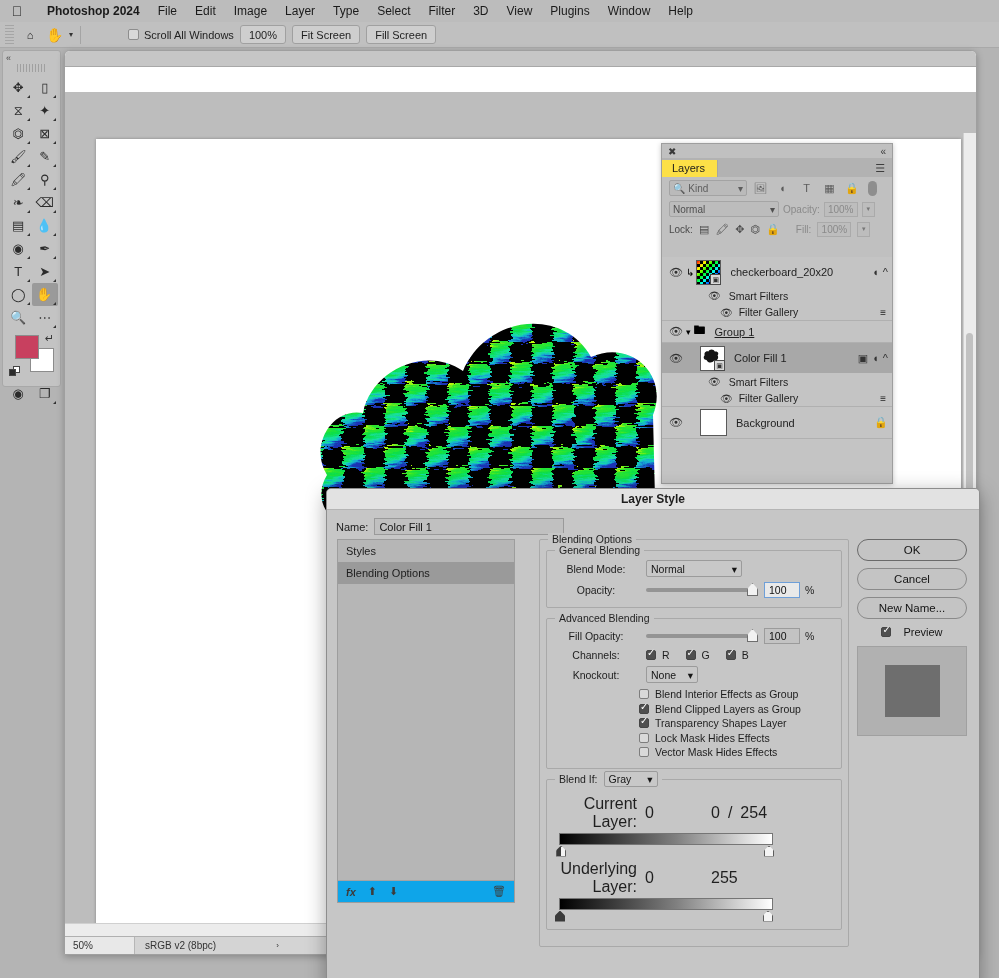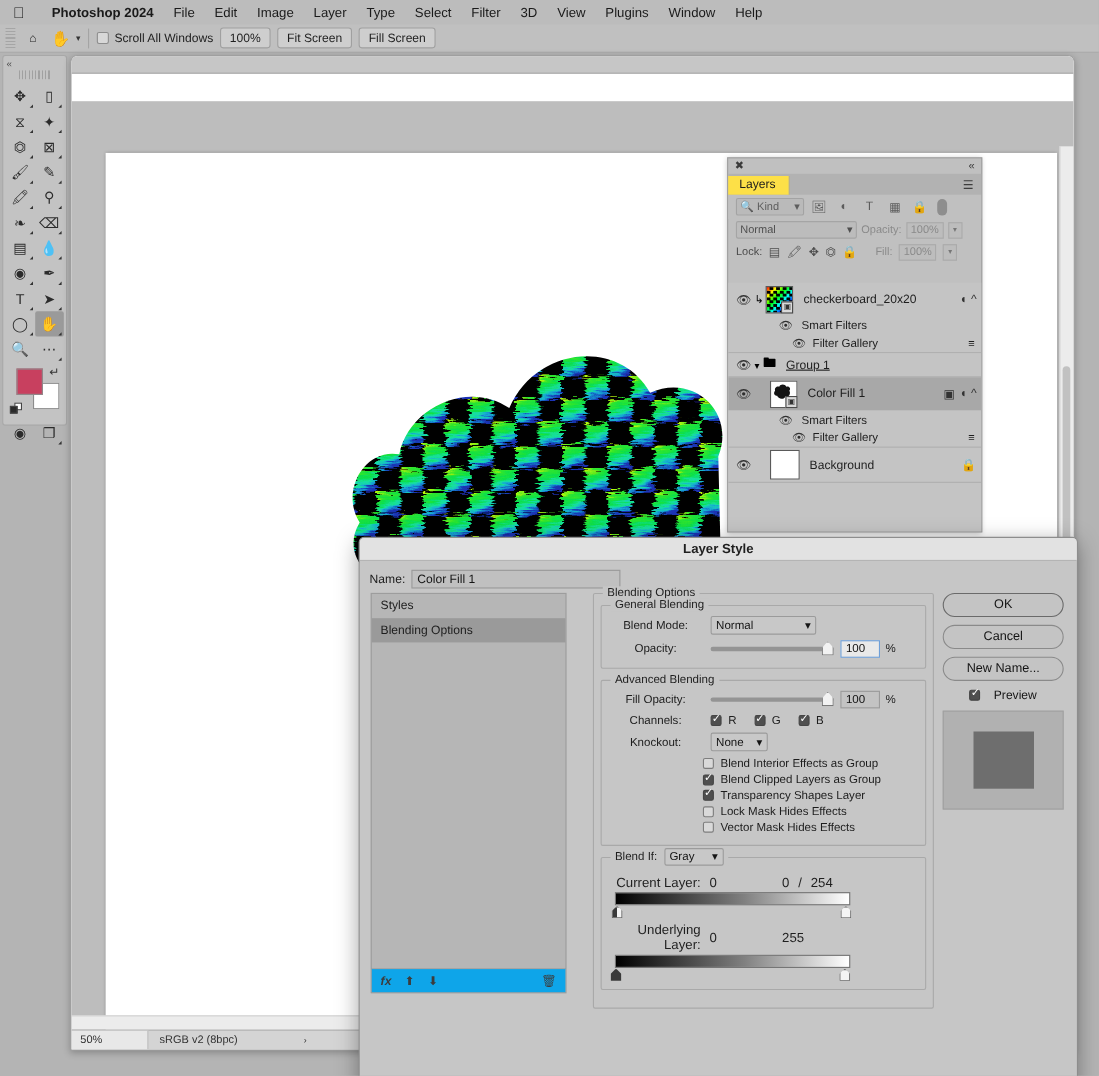--- a/index.html
+++ b/index.html
@@ -28,21 +28,21 @@
     background: #c0c0c0; border-bottom: 1px solid #a9a9a9;
     display: flex; align-items: center; padding-left: 5px; font-size: 11px; color: #222;
   }
   .ob-grip { width: 9px; height: 20px; background:
      repeating-linear-gradient(to bottom, #9a9a9a 0 1px, transparent 1px 3px);
      margin-right: 4px; opacity:.7;}
   .ob-icon { width: 24px; height: 22px; display: flex; align-items: center; justify-content: center; }
   .ob-tool { width: 26px; height: 22px; display: flex; align-items: center; justify-content: center; font-size: 14px;}
   .caret { font-size: 8px; margin-left: 1px; color:#333;}
   .ob-sep { width: 1px; height: 18px; background: #a4a4a4; margin: 0 7px; }
-  .ob-check { display: flex; align-items: center; gap: 5px; margin-right: 6px;}
+  .ob-check { display: flex; align-items: center; gap: 5px; margin-right: 6px; margin-left: 40px;}
   .cbox { width: 11px; height: 11px; background: #d8d8d8; border: 1px solid #8d8d8d; border-radius: 2px; display:inline-block; position: relative;}
   .ob-btn {
     height: 19px; min-width: 44px; padding: 0 8px; background: #cecece;
     border: 1px solid #a0a0a0; border-radius: 3px; font-size: 11px;
     display: flex; align-items: center; justify-content: center; margin-right: 6px; color:#1f1f1f;
   }
 
   
   .toolbar {
     position: absolute; left: 2px; top: 50px; width: 59px; height: 337px;
@@ -110,21 +110,21 @@
   .layers {
     position: absolute; left: 661px; top: 143px; width: 232px; height: 341px;
     background: #c0c0c0; border: 1px solid #9e9e9e; box-shadow: 0 1px 5px rgba(0,0,0,.22);
   }
   .lp-top { height: 14px; display: flex; align-items: center; justify-content: space-between; padding: 0 6px; font-size: 10px; color:#3a3a3a;}
   .lp-tabs { height: 19px; display: flex; align-items: flex-end; background: #b2b2b2; position: relative;}
   .lp-tab { padding: 2px 12px 3px 10px; font-size: 11px; background: #fde047; color: #1c1c1c; border-right: 1px solid #a5a5a5;}
   .lp-menu { position: absolute; right: 7px; top: 4px; font-size: 11px; color:#3d3d3d;}
   .lp-filter { height: 22px; display: flex; align-items: center; gap: 4px; padding: 0 7px; background:#c0c0c0;}
   .filter-sel {
-    width: 62px; height: 16px; background: #bababa; border: 1px solid #a3a3a3; border-radius: 2px;
+    width: 78px; height: 16px; background: #bababa; border: 1px solid #a3a3a3; border-radius: 2px;
     display: flex; align-items: center; font-size: 10px; color: #5e5e5e; padding: 0 3px; justify-content: space-between;
   }
   .fic { width: 19px; height: 16px; display:flex; align-items:center; justify-content:center; font-size:11px; color:#5c5c5c;}
   .pill { width: 9px; height: 15px; background: #8e8e8e; border-radius: 5px; margin-left: 2px;}
   .lp-blend { height: 20px; display: flex; align-items: center; padding: 0 7px; gap: 4px; }
   .blend-sel { width: 110px; height: 16px; background: #bcbcbc; border: 1px solid #a5a5a5; border-radius:2px;
     font-size: 10px; color: #4f4f4f; display:flex; align-items:center; justify-content: space-between; padding: 0 3px;}
   .lbl-dim { font-size: 10px; color: #8a8a8a; }
   .num-box { width: 34px; height: 15px; background:#bdbdbd; border:1px solid #aaa; font-size:10px; color:#8a8a8a;
     display:flex;align-items:center;justify-content:center;}
@@ -186,21 +186,21 @@
   .chk { width: 10px; height: 10px; background: #d9d9d9; border: 1px solid #7d7d7d; border-radius: 2px;
      display:inline-block; position:relative; margin-right: 6px; flex:none;}
   .chk.on { background: #4f4f4f; border-color: #454545; }
   .chk.on::after { content:"✓"; position:absolute; left:0px; top:-4px; font-size:10px; color:#fff; }
   .cbrow { display:flex; align-items:center; margin-left: 86px; margin-bottom: 2.5px; font-size: 10.5px; color:#1d1d1d;}
   .chrow { display:flex; align-items:center; gap: 16px; }
 
   .blendif { margin-top: 4px; }
   .bi-head { position: absolute; top: -9px; left: 8px; background: #c6c6c6; padding: 0 4px;
       display:flex; align-items:center; gap:6px; font-size:10.5px; color:#1f1f1f;}
-  .bi-sub { font-size: 12px; color: #1f1f1f; display:flex; align-items:center; margin: 3px 0 2px 0;}
+  .bi-sub { font-size: 16px; color: #1f1f1f; display:flex; align-items:center; margin: 3px 0 2px 0;}
   .bi-sub .nm { width: 92px; }
   .bi-sub .v1 { width: 66px; }
   .ramp { height: 12px; width: 214px; margin-left: 6px;
      background: linear-gradient(to right, #000 0%, #808080 55%, #fff 100%); border: 1px solid #757575;}
   .ramp-row { position: relative; height: 24px; margin-left: 0px;}
   .stop { position: absolute; width: 10px; height: 11px; top: 13px;
      clip-path: polygon(50% 0%, 100% 45%, 100% 100%, 0% 100%, 0% 45%);}
   .stop.w { background: #f4f4f4; border: 1px solid #5d5d5d;}
   .stop.b { background: #3a3a3a; }
   .stop.half { background: linear-gradient(to right, #3a3a3a 50%, #f4f4f4 50%); border: 1px solid #5d5d5d;}

